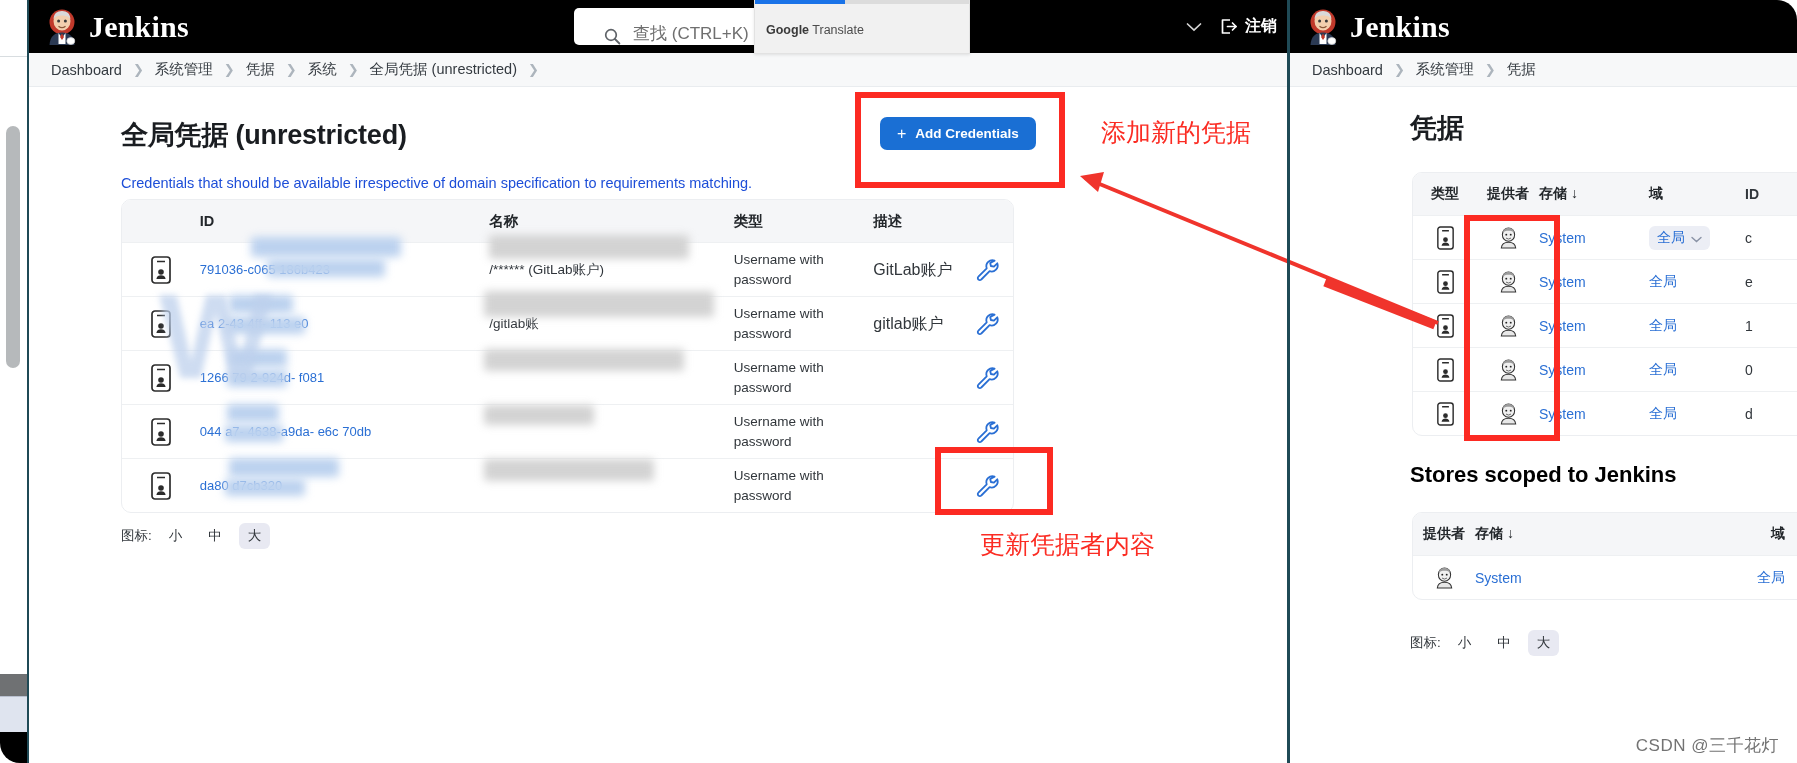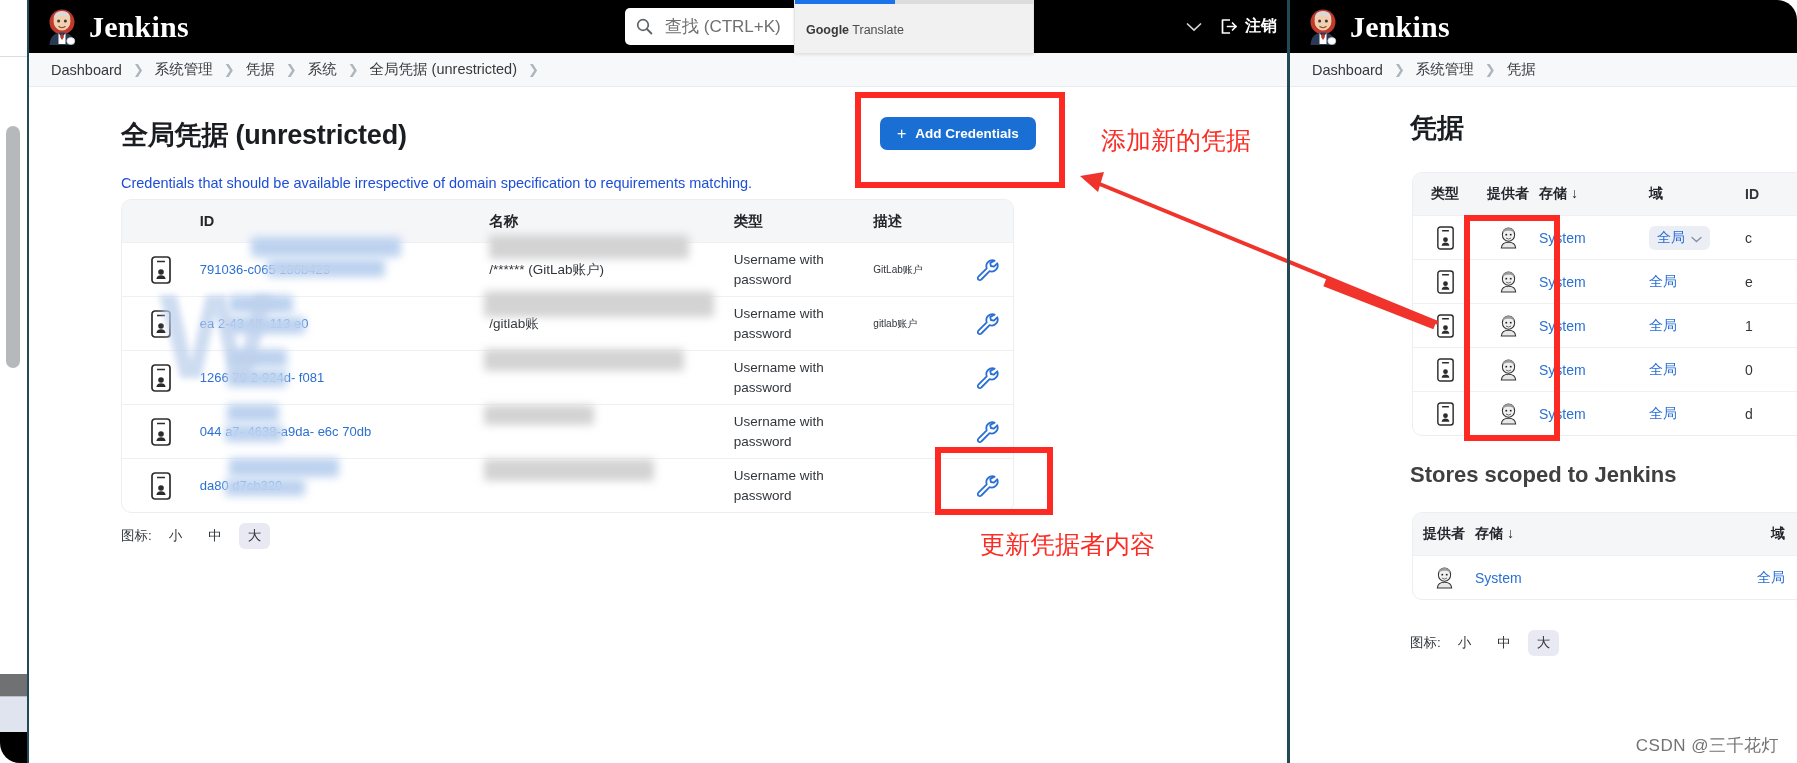--- a/index.html
+++ b/index.html
@@ -36,39 +36,39 @@
     background: #000000;
     display: flex; align-items: center;
   }
   .jk-logo { display:flex; align-items:center; margin-left: 16px; }
   .jk-face { width: 34px; height: 36px; position: relative; }
   .jk-word {
     color: #fff; font-family: "Liberation Serif", "DejaVu Serif", serif;
     font-weight: 700; font-size: 30px; letter-spacing: 0.2px; margin-left: 10px;
   }
   .search-wrap {
-    position:absolute; left: 596px; top: 8px; width: 328px; height: 37px;
-    background:#fff; border-radius: 5px; display:flex; align-items:center; padding: 0 11px;
+    position:absolute; left: 545px; top: 8px; width: 328px; height: 37px;
+    background:#fff; border-radius: 5px; display:flex; align-items:flex-end; padding: 0 30px;
   }
   .search-ico { width:17px; height:17px; flex:0 0 auto; }
   .search-input {
     border:none; outline:none; background:transparent; margin-left: 10px;
     font-size: 17px; color:#2b2b2b; width: 100%;
     font-family:"Liberation Sans","DejaVu Sans",sans-serif;
   }
   .search-input::placeholder { color:#6f6f6f; }
 
   .topright { position:absolute; right: 10px; top:0; height:53px; display:flex; align-items:center; gap: 14px; }
   .chev-btn { color:#dcdcdc; font-size: 17px; padding: 4px 3px; }
   .logout { display:flex; align-items:center; gap:7px; color:#ffffff; font-size:16px; font-weight:700;}
   .logout svg { display:block; }
 
   
   .gt-popup {
-    position:absolute; left: 794px; top: 0; width: 240px; height: 54px;
+    position:absolute; left: 754px; top: 0; width: 216px; height: 54px;
     background:#f1f1f1; border:1px solid #e2e2e2; border-top:none;
     box-shadow: 0 1px 3px rgba(0,0,0,.10);
     z-index: 40;
   }
   .gt-bar { position:absolute; left:0; top:0; width:100%; height: 4px; background:#dcdcdc; }
   .gt-bar > i { display:block; height:100%; width: 42%; background:#1a73e8; }
   .gt-label { position:absolute; left: 11px; top: 23px; font-size: 12.5px; color:#4c4c4c; }
   .gt-label b { font-weight:700; color:#3a3a3a; }
 
   
@@ -122,21 +122,21 @@
   }
   .cred-row:first-child { border-top:none; }
   .c-icon { width: 78px; display:flex; justify-content:center; align-items:center; }
   .c-id   { width: 290px; padding-right: 10px; }
   .c-name { width: 245px; padding-right: 10px; }
   .c-type { width: 140px; }
   .c-desc { width: 90px; }
   .c-act  { width: 50px; display:flex; justify-content:center; }
   .c-id-link { color:#2a6fd4; line-height: 1.35; word-break: break-all; font-size:13px; }
   .c-type-txt { line-height:1.45; color:#31363b; font-size:13.5px;}
-  .c-desc-txt { line-height:1.45; color:#31363b; font-size:10px;}
+  .c-desc-txt { line-height:1.45; color:#31363b; font-size:16px;}
 
   
   .blur { position:absolute; filter: blur(4px); border-radius:3px; pointer-events:none; }
   .blur-gray { background:#d3d3d3; }
   .blur-blue { background:#bcd2ef; }
   .wm {
     position:absolute; color:rgba(190,208,236,.75); font-size:120px; font-weight:700;
     filter: blur(3px); pointer-events:none; font-family:"Liberation Sans",sans-serif;
   }
 
@@ -168,21 +168,21 @@
   .rc-type{width:64px; display:flex; justify-content:center;}
   .rc-prov{width:62px; display:flex; justify-content:center;}
   .rc-store{width:110px;}
   .rc-dom{width:96px;}
   .rc-id{width:80px; color:#31363b; overflow:hidden;}
   .lnk { color:#2a6fd4; }
   .chip {
     background:#eceef5; border-radius: 6px; padding: 3px 8px; display:inline-flex;
     align-items:center; gap:6px; color:#2a6fd4;
   }
-  .r-title2 { position:absolute; left: 1410px; top: 462px; font-size: 22px; font-weight:700; color:#404040;}
+  .r-title2 { position:absolute; left: 1410px; top: 462px; font-size: 22px; font-weight:700; color:#000000;}
   .r-table2 {
     position:absolute; left: 1412px; top: 512px; width: 420px;
     border:1px solid #eceef1; border-radius: 10px; background:#fff; overflow:hidden;
   }
   .r2-prov{width:62px; display:flex; justify-content:center;}
   .r2-store{width:196px;}
   .r2-dom{width:120px; text-align:right; padding-right: 6px;}
   .r-icons-row {
     position:absolute; left: 1410px; top: 630px; display:flex; align-items:center; gap:8px;
     font-size:13.5px; color:#31363b;
@@ -628,21 +628,21 @@
     <span>图标:</span>
     <span class="sz">小</span>
     <span class="sz">中</span>
     <span class="sz active">大</span>
   </div>
 
   <div class="redbox" style="left:855px; top:92px; width:210px; height:96px;"></div>
   <div class="redbox" style="left:935px; top:447px; width:118px; height:68px;"></div>
   <div class="redbox" style="left:1464px; top:215px; width:96px; height:226px;"></div>
 
-  <div class="ann-text" style="left:1101px; top:124px;">添加新的凭据</div>
+  <div class="ann-text" style="left:1101px; top:116px;">添加新的凭据</div>
   <div class="ann-text" style="left:980px; top:528px;">更新凭据者内容</div>
 
   <svg class="red-arrow" style="left:0; top:0;" width="1797" height="763">
     <line x1="1438" y1="323" x2="1085" y2="178" stroke="#f0342c" stroke-width="4"></line>
     <polygon points="1080,176 1104,172 1098,192" fill="#f0342c"></polygon>
     <line x1="1435" y1="325" x2="1325" y2="282" stroke="#f0342c" stroke-width="9"></line>
   </svg>
 
 </div>
 

